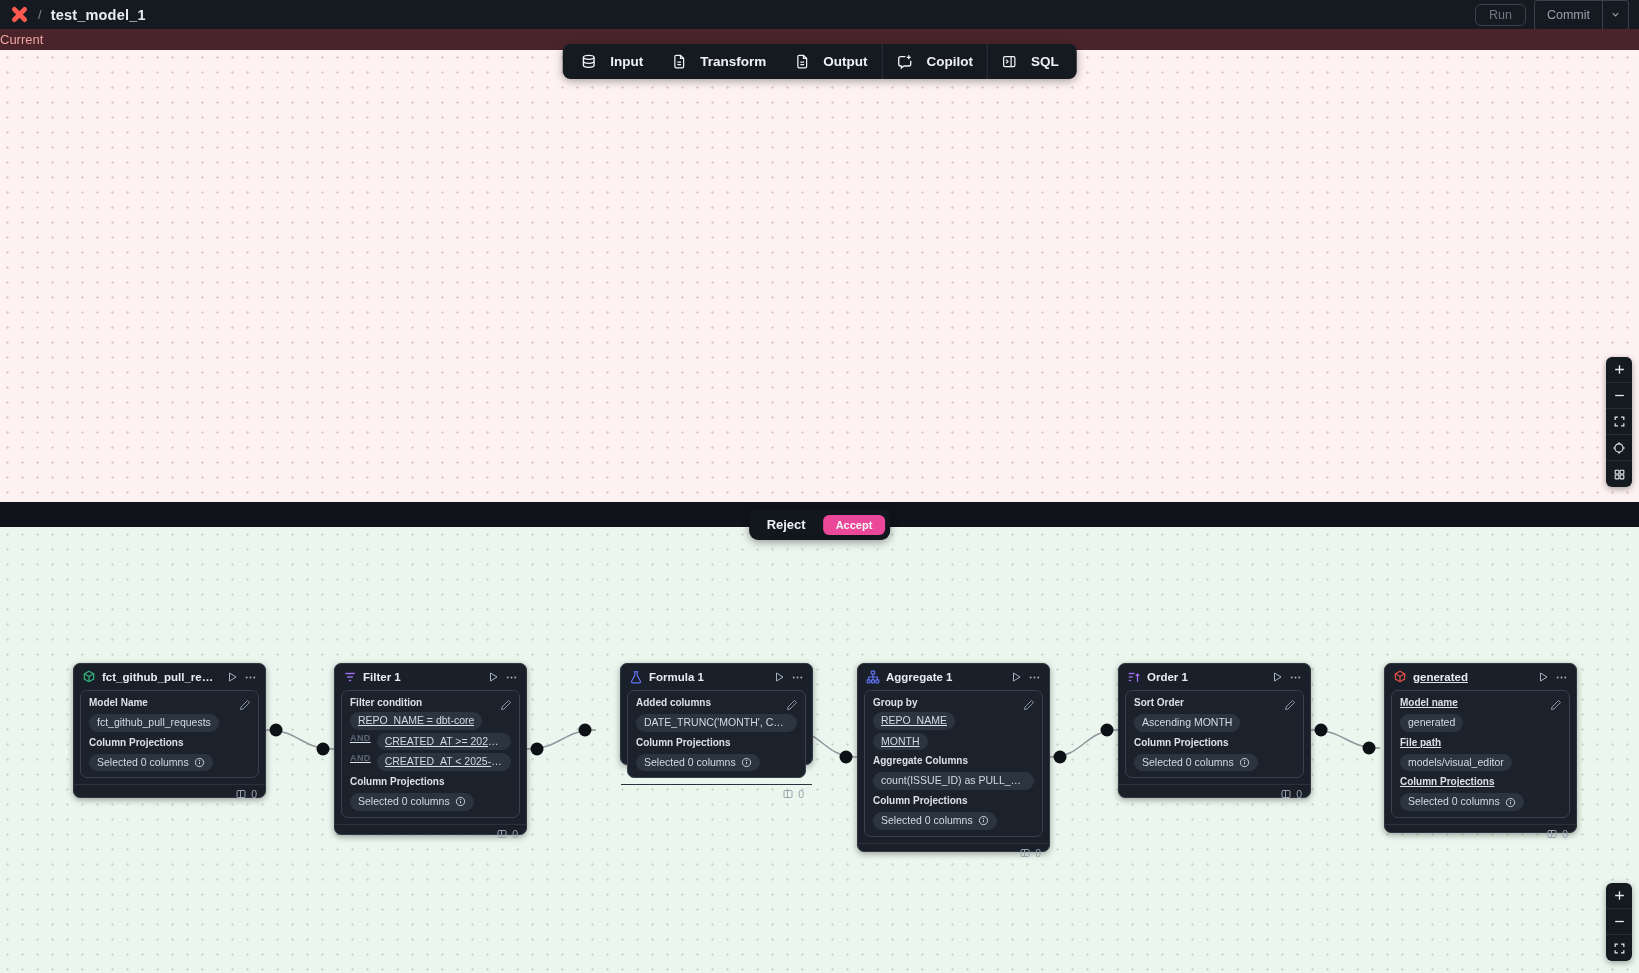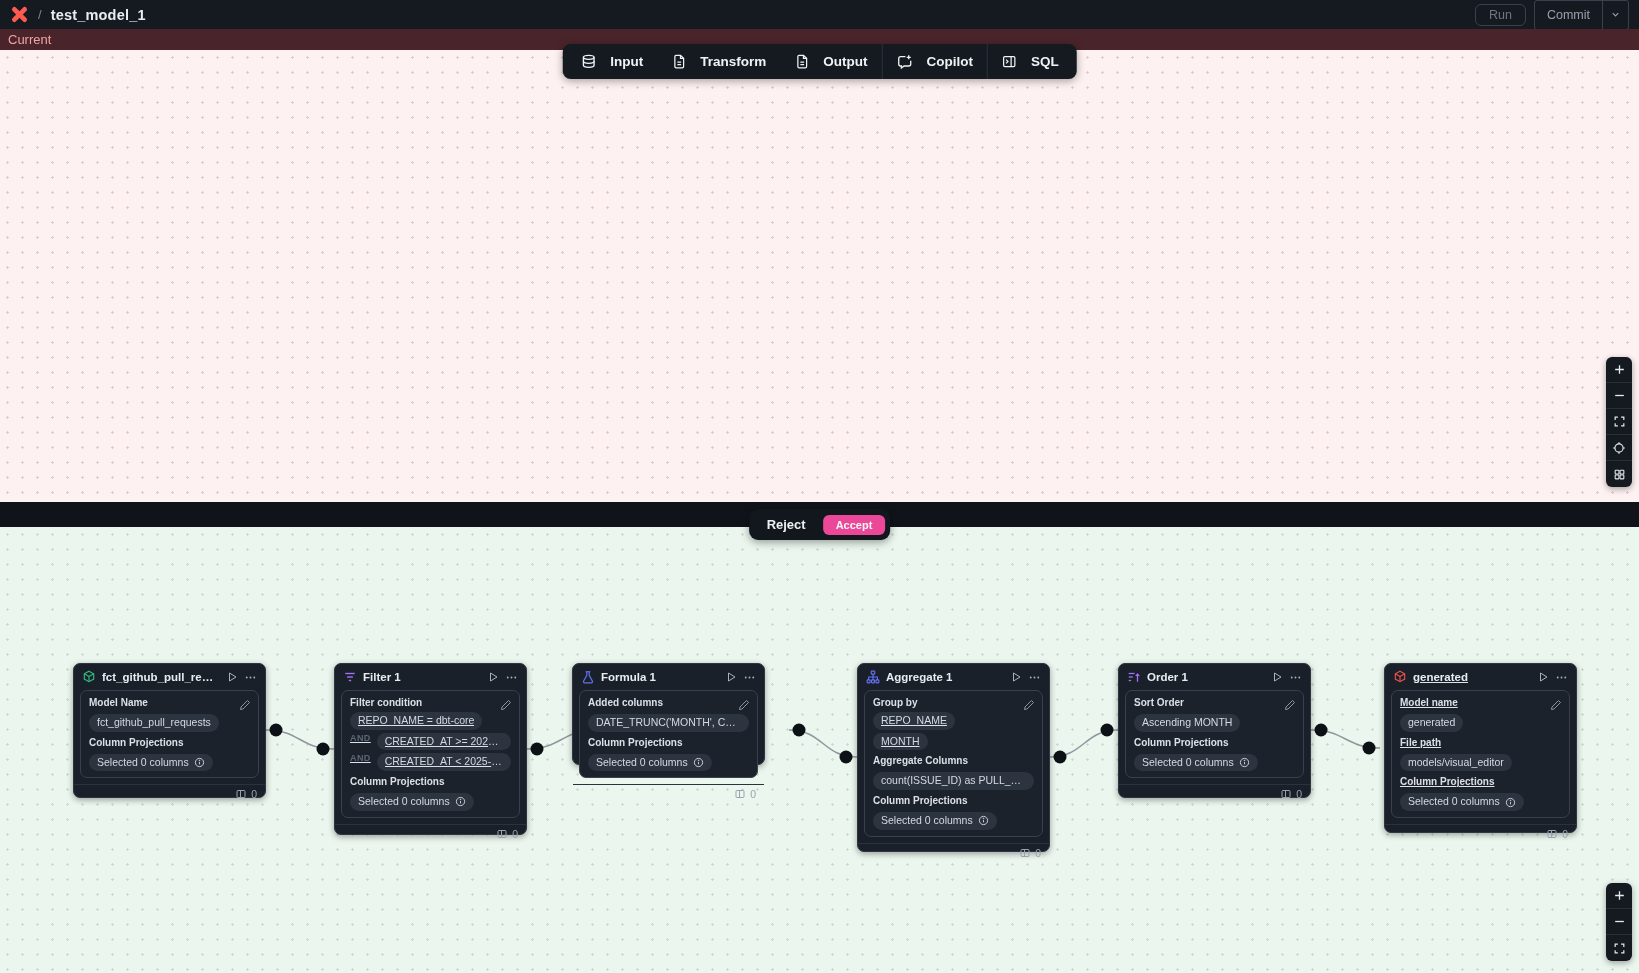--- a/index.html
+++ b/index.html
@@ -22,21 +22,21 @@
                 background:transparent; border:none; font-family:inherit; cursor:pointer; }
   .btn-commit-chev { display:flex; align-items:center; justify-content:center; width:26px;
                      border:none; border-left:1px solid #3a414c; background:transparent;
                      color:#97a0ab; cursor:pointer; }
 
   
   .pane { position:relative; }
   .pane-current { height:473px; }
   .pane-new { height:471px; }
   .pane-bar { position:relative; z-index:2; display:flex; align-items:center;
-              padding-left:8px; font-size:13px; }
+              padding-left:0; font-size:13px; }
   .bar-current { height:21px; background:#4a242b; color:#efa3a2; }
   .bar-new { height:25px; background:#16352c; color:#a7e6c6; }
   .canvas { position:absolute; left:0; right:0; bottom:0; z-index:1; }
   .canvas-current { top:21px; background-color:#fdf1f1;
       background-image:radial-gradient(#e6caca 1px, transparent 1.4px); background-size:15px 15px; }
   .canvas-new { top:25px; background-color:#eaf6ee;
       background-image:radial-gradient(#c8ddcf 1px, transparent 1.4px); background-size:15px 15px; }
 
   
   .toolbar { position:absolute; z-index:5; top:15px; left:50%; transform:translateX(-50%);
@@ -334,21 +334,21 @@
     </div>
     <div class="node-footer">
       <svg width="12" height="12" viewBox="0 0 24 24" fill="none" stroke="currentColor" stroke-width="2">
           <rect x="4" y="5" width="16" height="14" rx="2"></rect>
           <line x1="11" y1="5" x2="11" y2="19"></line>
         </svg>
       <span>0</span>
     </div>
   </div>
 
-  <div class="node" style="left:572px; top:161px; height:102px;">
+  <div class="node" style="left:620px; top:161px; height:102px;">
     <div class="node-header">
       <svg width="14" height="14" viewBox="0 0 24 24" fill="none" stroke="#6172f3" stroke-width="2">
           <path d="M10 3v6L4.5 19a2 2 0 0 0 1.8 3h11.4a2 2 0 0 0 1.8-3L14 9V3"></path>
           <line x1="8" y1="3" x2="16" y2="3"></line>
         </svg>
       <span class="ntitle">Formula 1</span>
       <span class="hic">
           <svg width="12" height="12" viewBox="0 0 24 24" fill="none" stroke="currentColor" stroke-width="2">
             <path d="M7 4l13 8-13 8z"></path>
           </svg>

